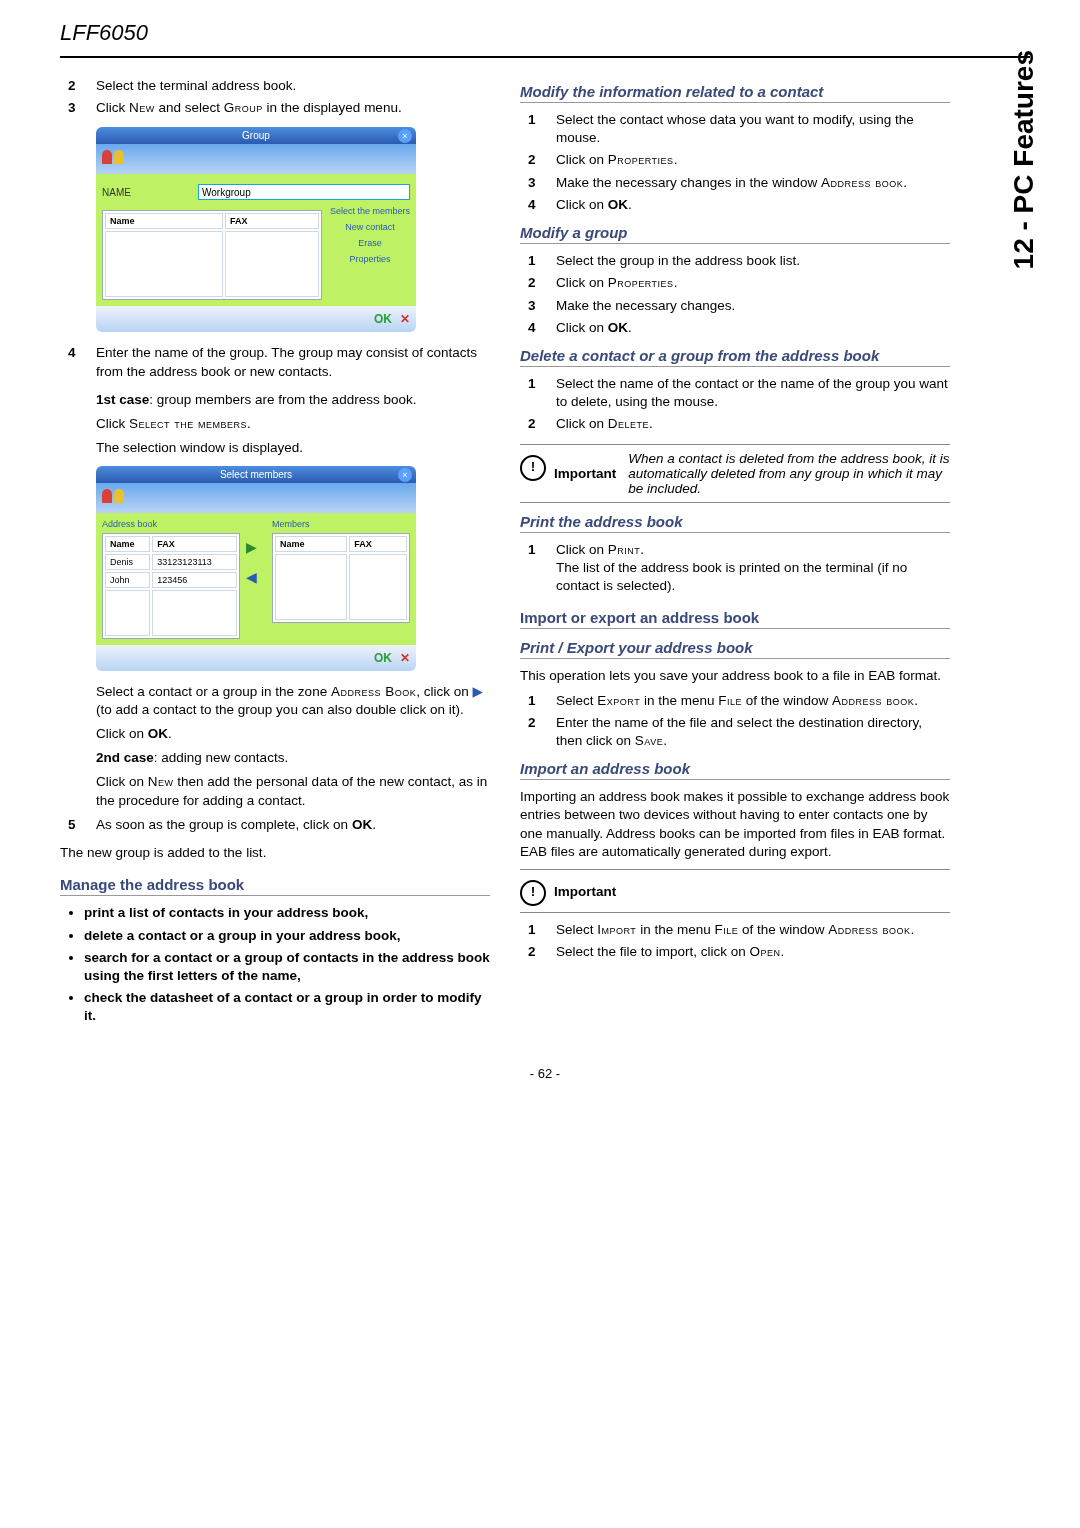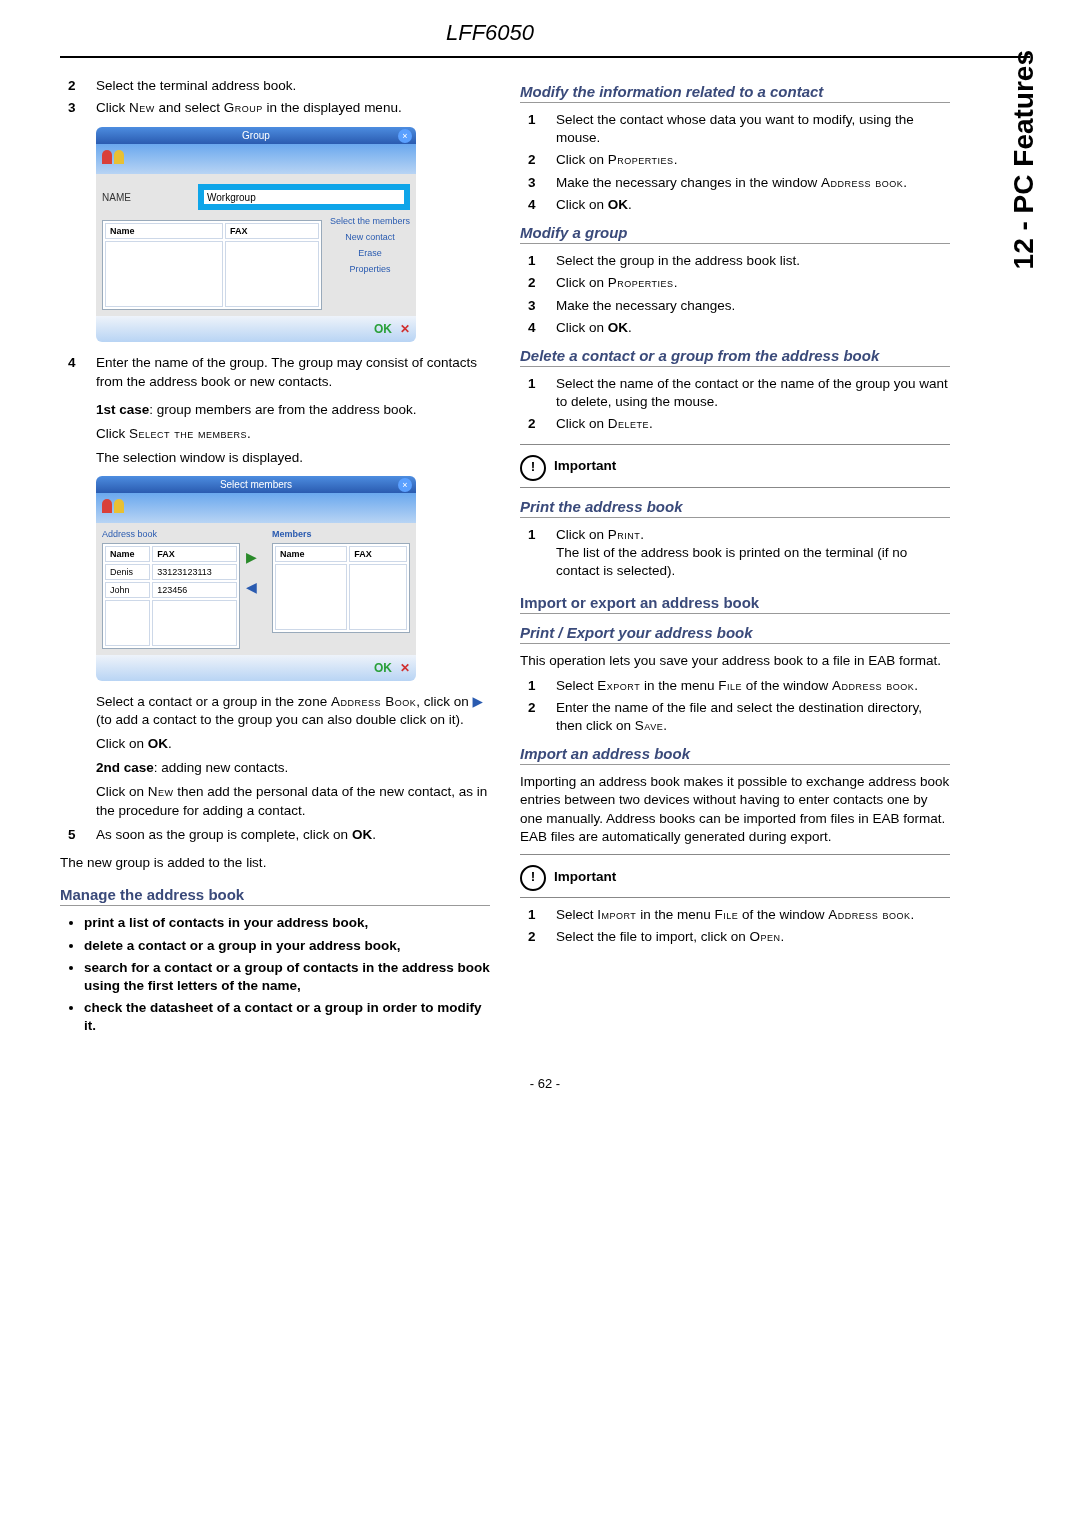--- a/index.html
+++ b/index.html
@@ -17,21 +17,21 @@
     box-sizing: border-box;
     padding: 20px 50px 20px 60px;
   }
   .header-line {
     border-top: 2px solid #000;
     margin-top: 10px;
   }
   .header-title {
     font-style: italic;
     font-size: 22px;
-    text-align: center;
+    text-align: left;
     padding-right: 110px;
     margin: 0 0 5px 0;
   }
   .side-tab {
     position: absolute;
     right: 40px;
     top: 50px;
     writing-mode: vertical-rl;
     transform: rotate(180deg);
     font-size: 28px;
@@ -141,29 +141,29 @@
   .dlg-icon {
     width: 24px;
     height: 18px;
     display: flex;
     gap: 2px;
   }
   .dlg-icon .pp { width: 10px; height: 14px; border-radius: 5px 5px 0 0; }
   .dlg-icon .pp.red { background: #d9403a; }
   .dlg-icon .pp.yellow { background: #e8c033; }
   .dlg-body {
-    background: #e5e5e5;
+    background: #bef264;
     padding: 6px;
   }
   .dlg-row { display: flex; align-items: center; gap: 6px; margin: 4px 0; }
   .dlg-row label { width: 90px; color: #333; }
   .dlg-row input {
     flex: 1;
     height: 14px;
-    border: 6px solid #0ea5e9;
+    border: 1px solid #0ea5e9;
     font-size: 10px;
     padding: 0 3px;
   }
   .dlg-table {
     border: 1px solid #9ab;
     background: #fff;
     margin-top: 4px;
   }
   .dlg-table th, .dlg-table td {
     border: 1px solid #cdd8e8;
@@ -319,21 +319,21 @@
                       <td>&nbsp;</td>
                     </tr>
               </tbody>
                 </table>
             </div>
             <div style="display:flex;flex-direction:column;gap:10px;justify-content:center;margin-top:20px;">
               <span class="arrow-btn arrow-right">▶</span>
               <span class="arrow-btn arrow-left">◀</span>
             </div>
             <div style="flex:1;">
-              <div style="font-size:9px;color:#2a5bb0;font-weight:bold;">Members</div>
+              <div style="font-size:9px;color:#2a5bb0;">Members</div>
               <table class="dlg-table" style="width:100%;">
                 <tbody>
                     <tr>
                       <th>Name</th>
                       <th>FAX</th>
                     </tr>
                 <tr>
                       <td style="height:60px;">&nbsp;</td>
                       <td>&nbsp;</td>
                     </tr>
@@ -387,20 +387,21 @@
       </ol>
 
       <div class="section-h">Delete a contact or a group from the address book</div>
       <ol class="steps">
         <li>Select the name of the contact or the name of the group you want to delete, using the mouse.</li>
         <li>Click on <span class="smallcaps">Delete</span>.</li>
       </ol>
       <div class="note-box">
         <div class="note-icon">!</div>
         <div class="note-label">Important</div>
+        <div class="note-text">When a contact is deleted from the address book, it is automatically deleted from any group in which it may be included.</div>
       </div>
 
       <div class="section-h">Print the address book</div>
       <ol class="steps">
         <li>Click on <span class="smallcaps">Print</span>.<br><span>The list of the address book is printed on the terminal (if no contact is selected).</span></li>
       </ol>
 
       <div class="section-h2">Import or export an address book</div>
 
       <div class="section-h">Print / Export your address book</div>

